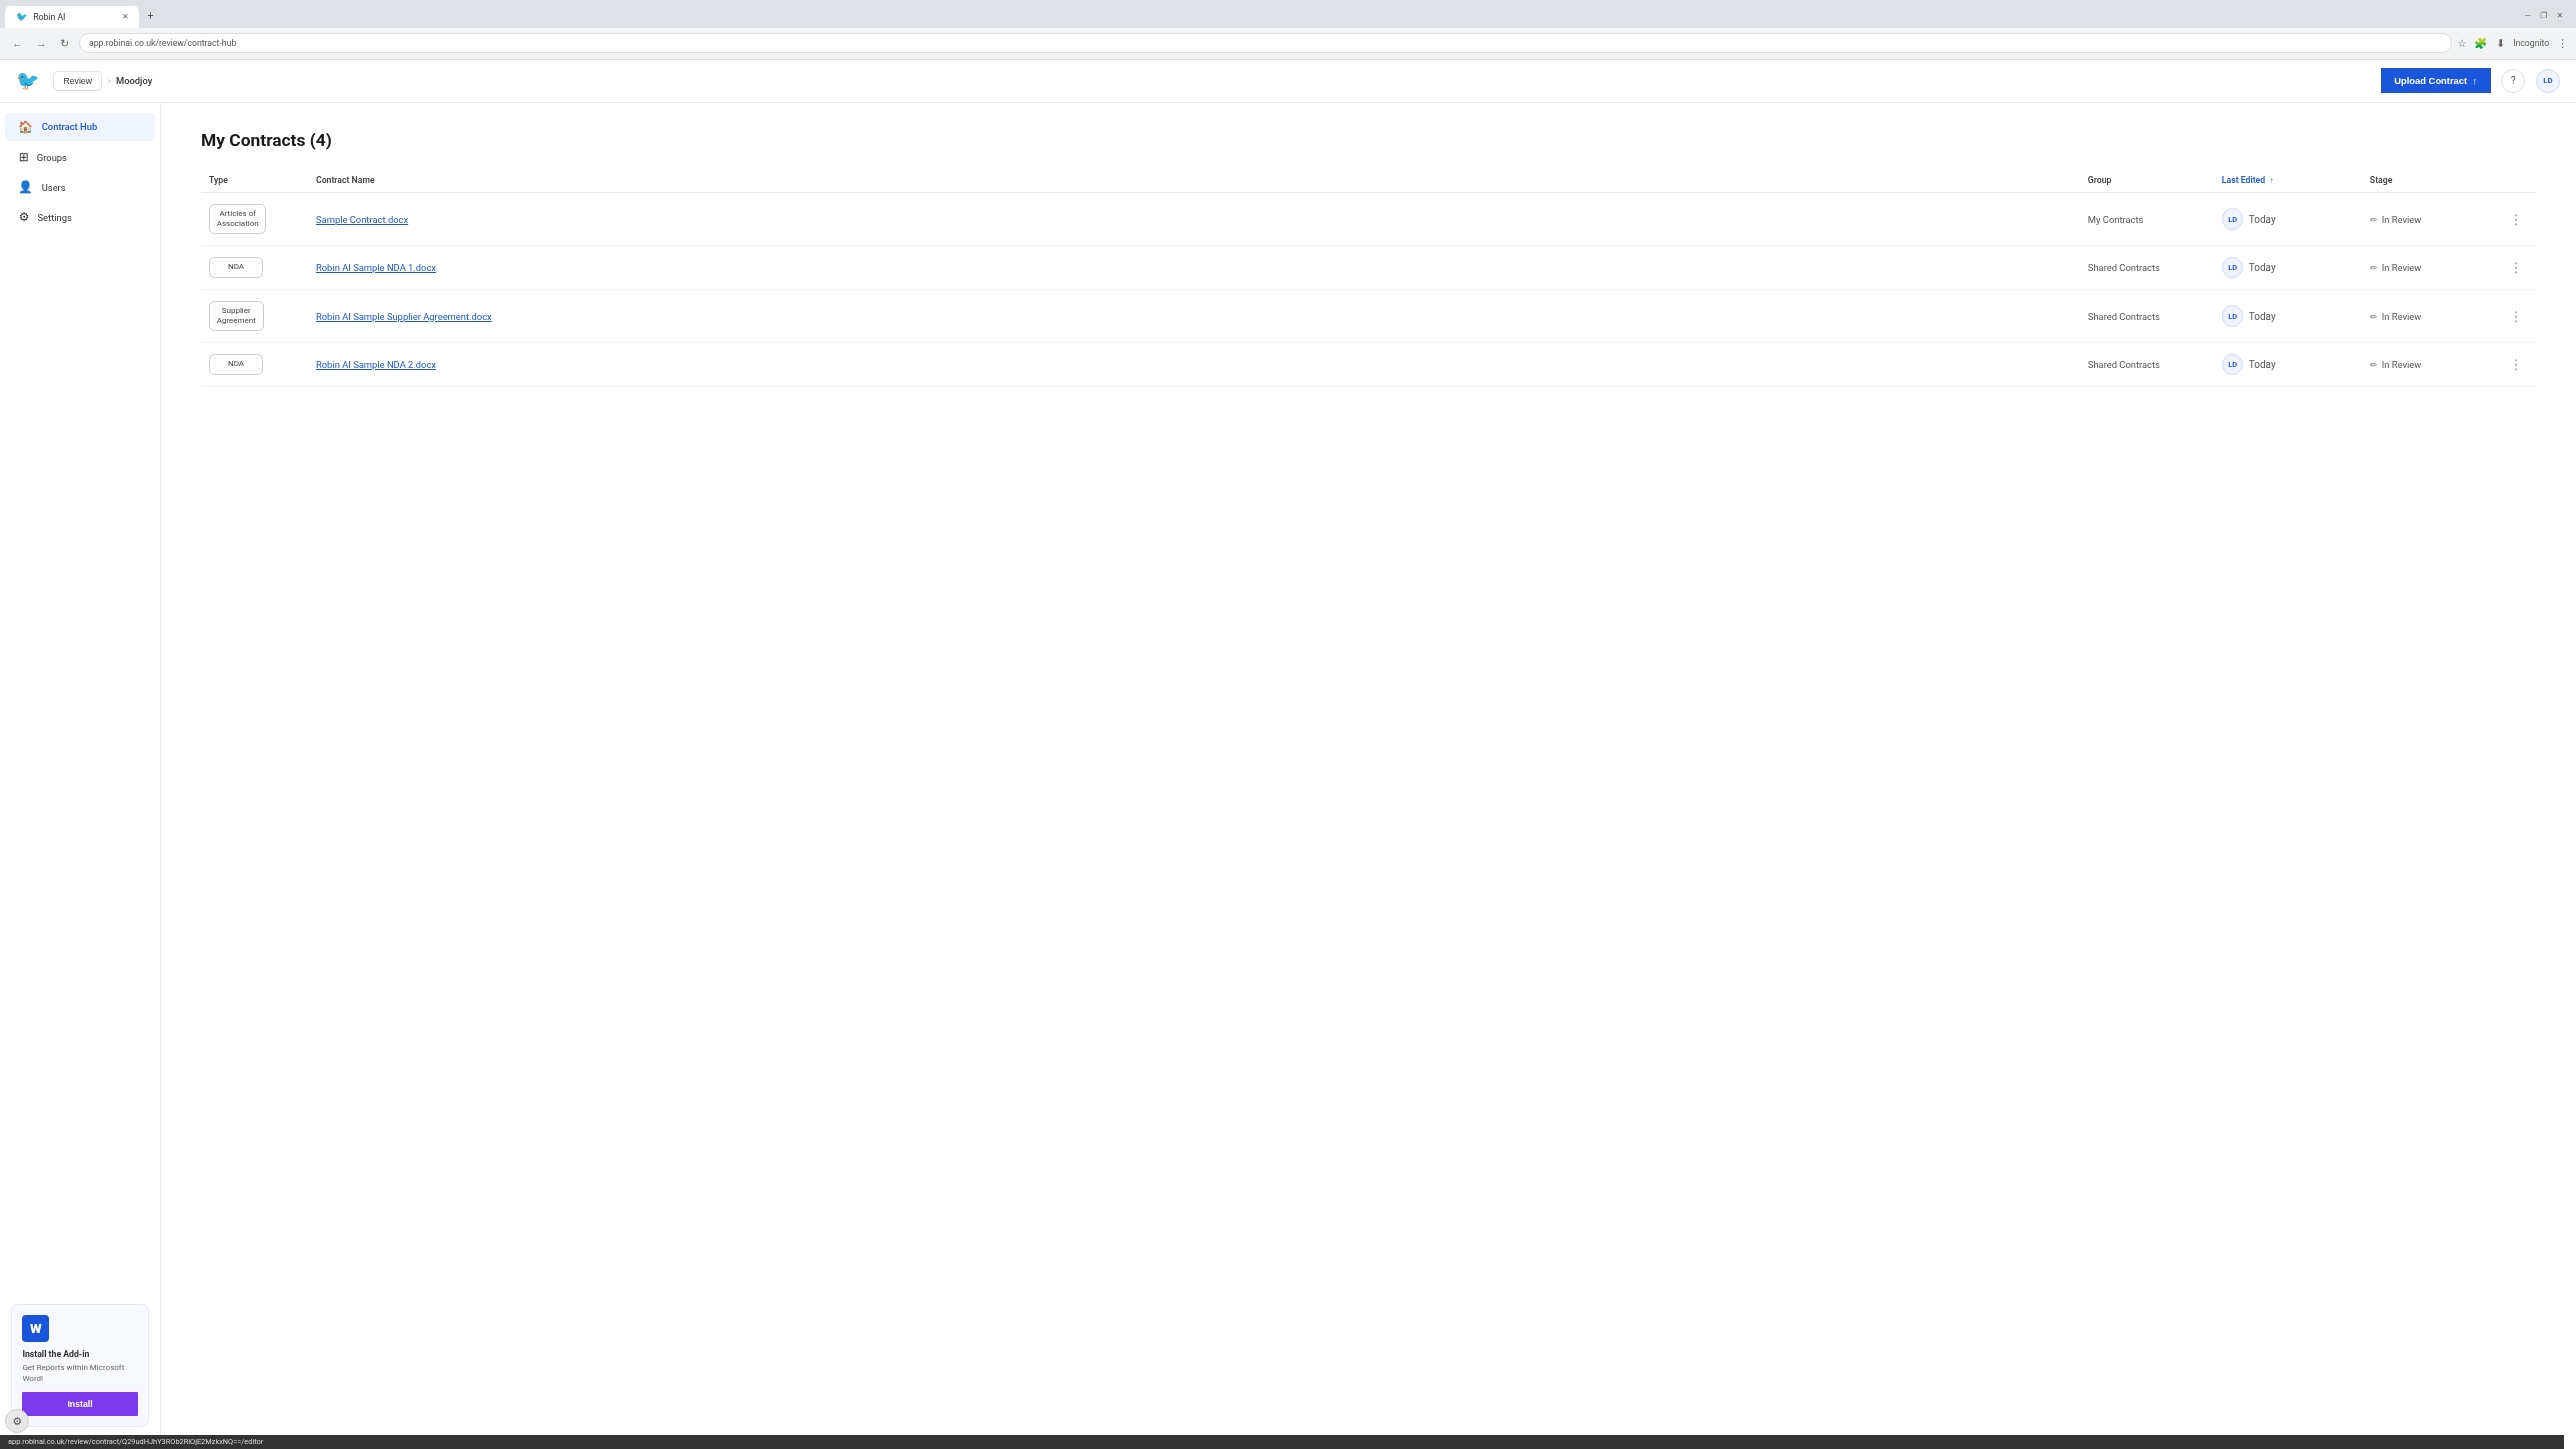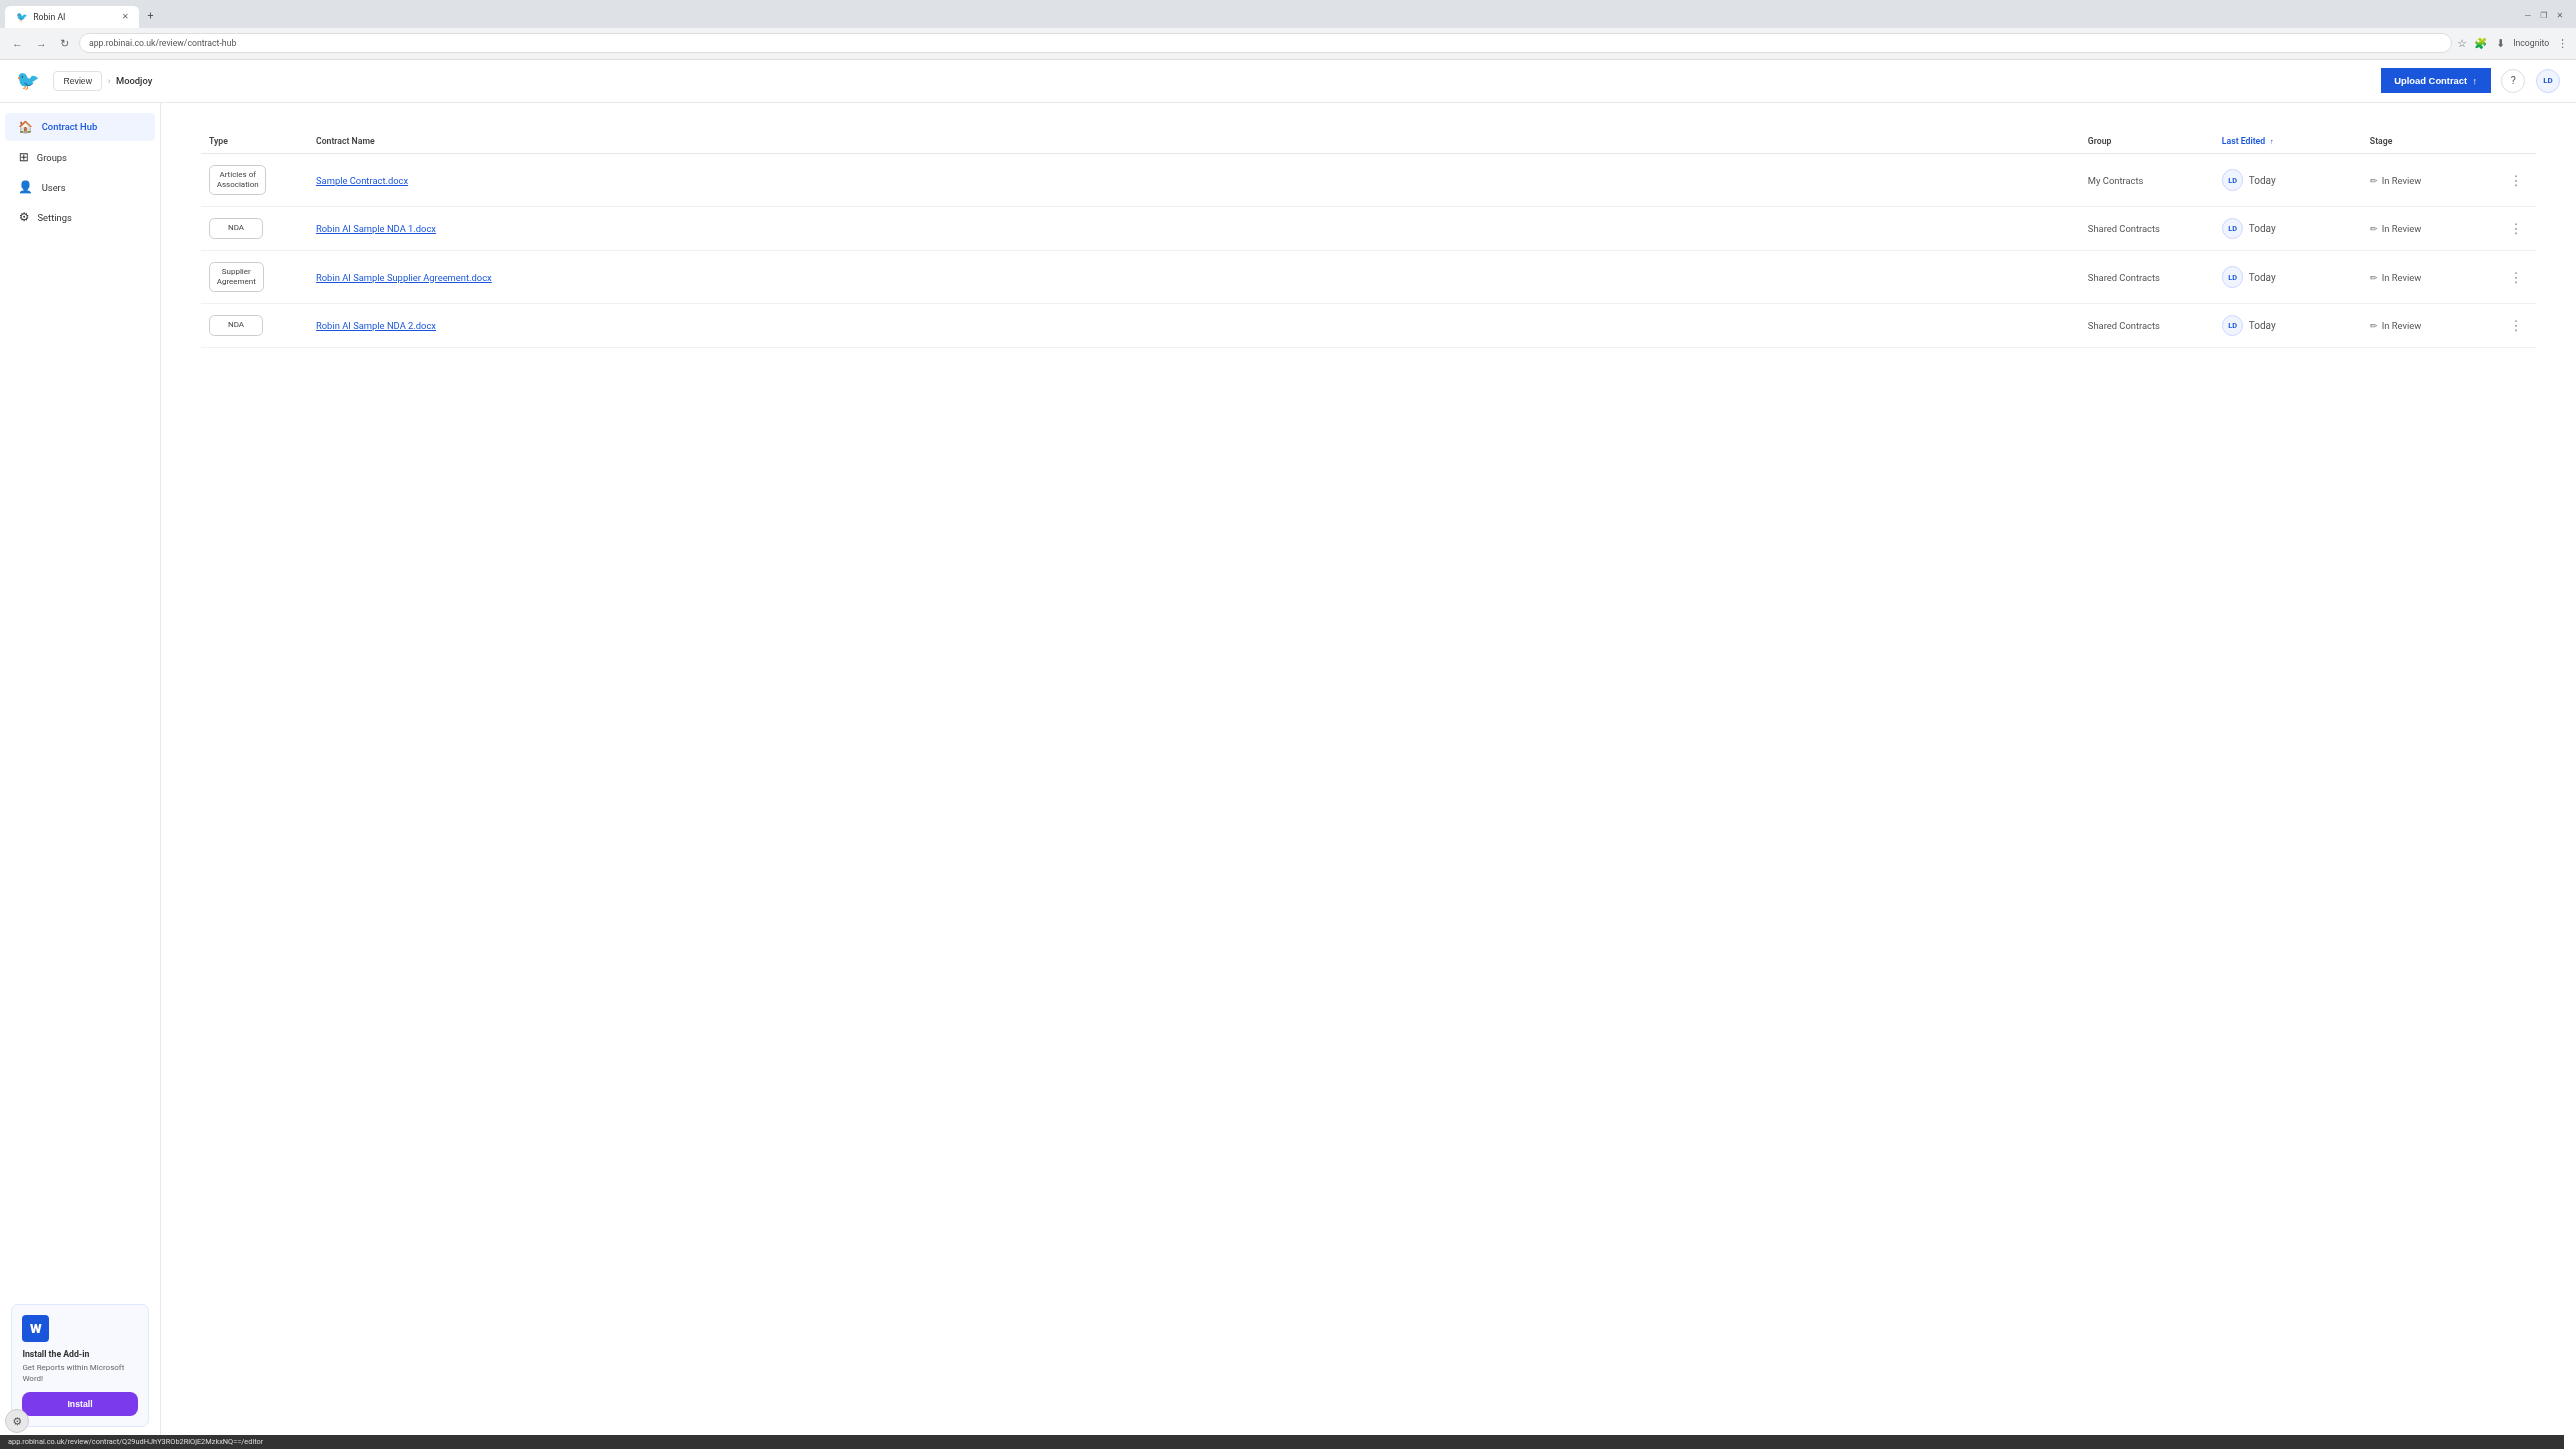--- a/index.html
+++ b/index.html
@@ -37,21 +37,21 @@
     .main-layout { display: flex; flex: 1; overflow: hidden; }
     .sidebar { width: 161px; background: #fff; border-right: 0.7px solid #e8e8e8; padding: 10.7px 0; display: flex; flex-direction: column; gap: 2.7px; }
     .sidebar-item { display: flex; align-items: center; gap: 8px; padding: 6.7px 13.4px; cursor: pointer; border-radius: 4px; margin: 0 5.4px; font-size: 9.4px; color: #333; }
     .sidebar-item.active { background: #f0f4ff; color: #1a56db; font-weight: 500; }
     .sidebar-icon { font-size: 12px; color: inherit; }
     .sidebar-bottom { margin-top: auto; padding: 10.7px; }
     .addon-card { background: #f8f9ff; border: 0.7px solid #e0e8ff; border-radius: 6.7px; padding: 10.7px; }
     .addon-word-icon { font-size: 21.5px; margin-bottom: 5.4px; }
     .addon-title { font-size: 8.7px; font-weight: 700; color: #333; margin-bottom: 2.7px; }
     .addon-desc { font-size: 8px; color: #666; margin-bottom: 8px; line-height: 1.4; }
-    .addon-install-btn { display: block; width: 100%; background: #7c3aed; color: #fff; border: none; border-radius: 8px; padding: 6.7px; font-size: 8.7px; font-weight: 600; cursor: pointer; text-align: center; }
+    .addon-install-btn { display: block; width: 100%; background: #7c3aed; color: #fff; border: none; border-radius: 1px; padding: 6.7px; font-size: 8.7px; font-weight: 600; cursor: pointer; text-align: center; }
 
     
     .content { flex: 1; padding: 27px 40px; overflow-y: auto; background: #fff; }
     .page-title { font-size: 17.4px; font-weight: 700; color: #1a1a1a; margin-bottom: 19px; }
 
     
     .contracts-table { width: 100%; border-collapse: collapse; }
     .contracts-table thead th { text-align: left; font-size: 8.7px; font-weight: 600; color: #444; padding: 6.7px 8px; border-bottom: 0.7px solid #e8e8e8; }
     .contracts-table thead th.sortable { cursor: pointer; }
     .contracts-table thead th .sort-arrow { margin-left: 2.7px; font-size: 7.4px; color: #1a56db; }
@@ -170,20 +170,21 @@
           <div class="addon-title">Install the Add-in</div>
           <div class="addon-desc">
             <span>Get Reports within Microsoft Word!</span>
           </div>
           <button class="addon-install-btn">Install</button>
         </div>
       </div>
     </div>
 
     <div class="content">
+      <div class="page-title">My Contracts (4)</div>
 
       <table class="contracts-table">
         <thead>
           <tr>
             <th style="width:107px;">
               <span>Type</span>
             </th>
             <th>
               <span>Contract Name</span>
             </th>

